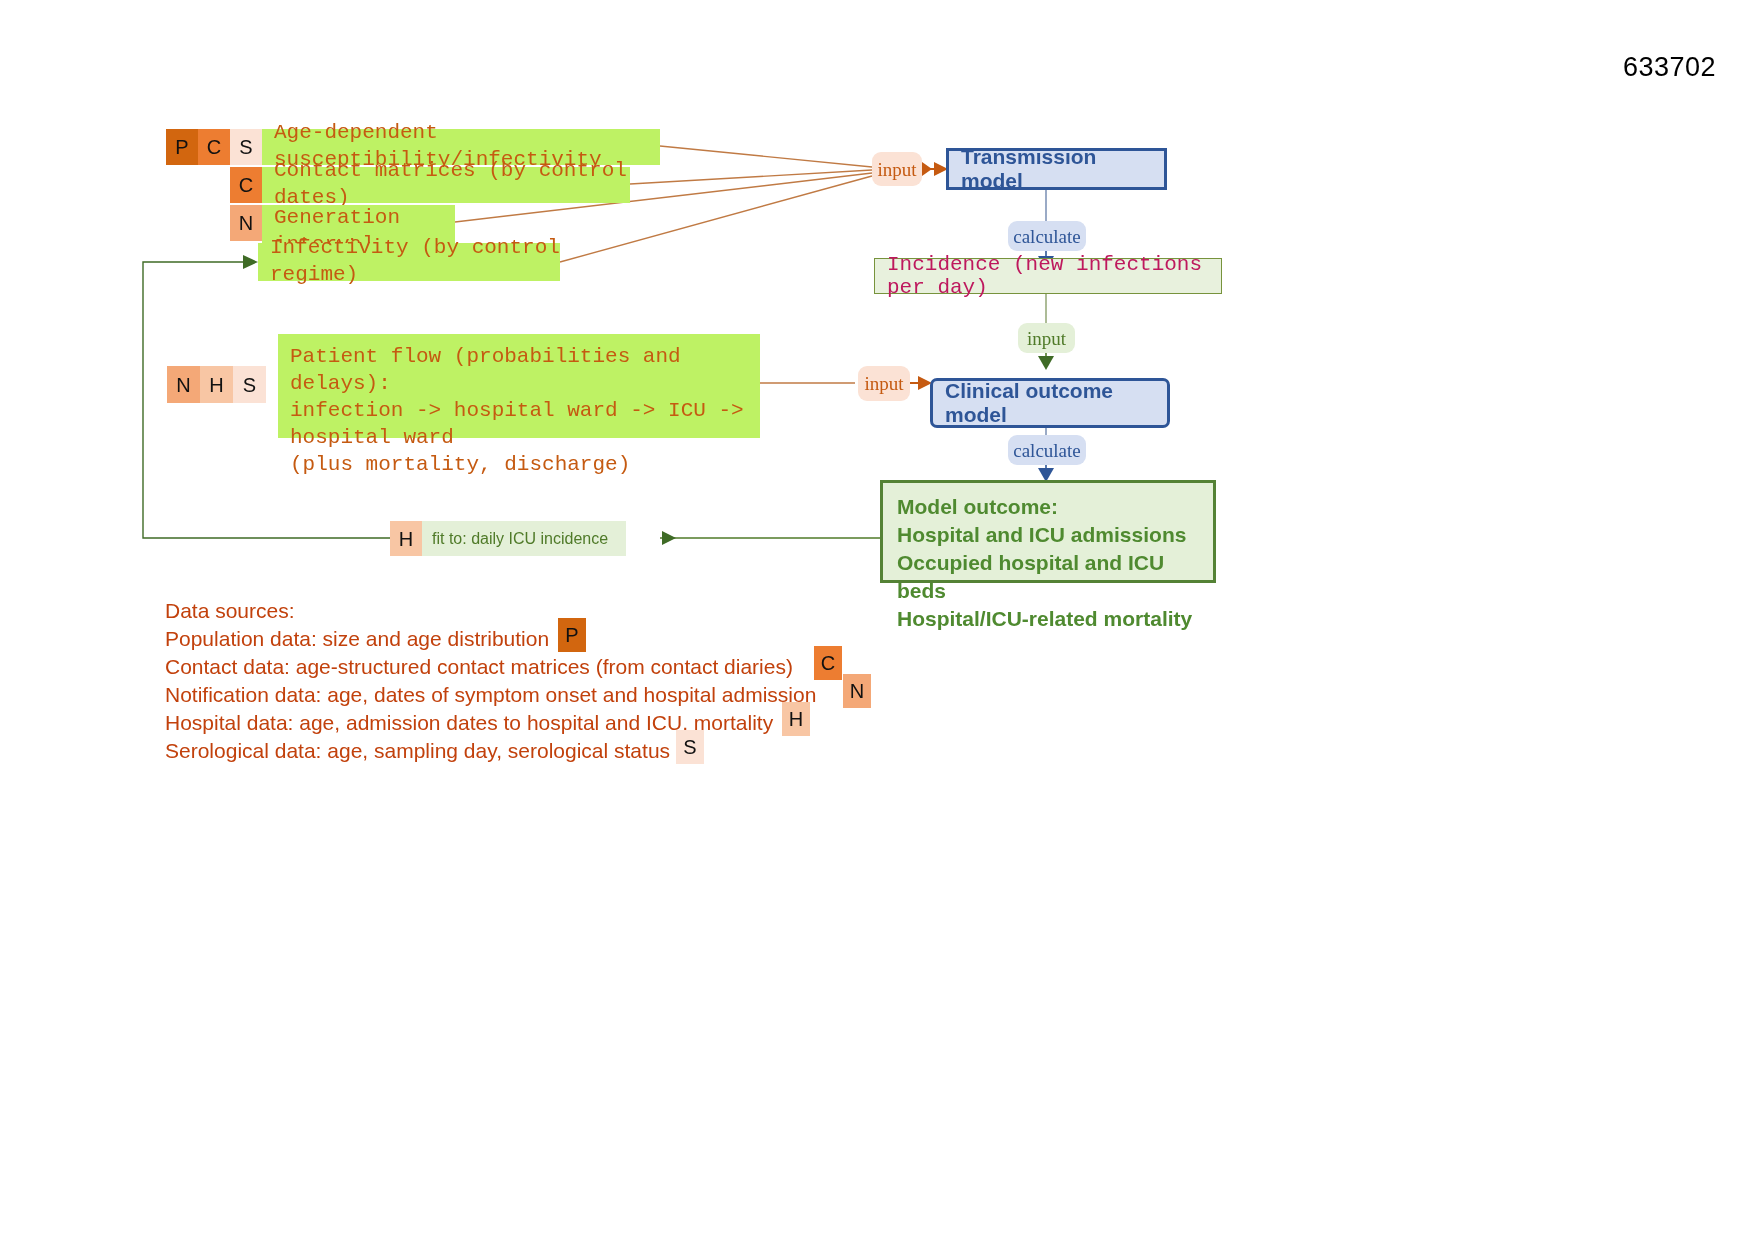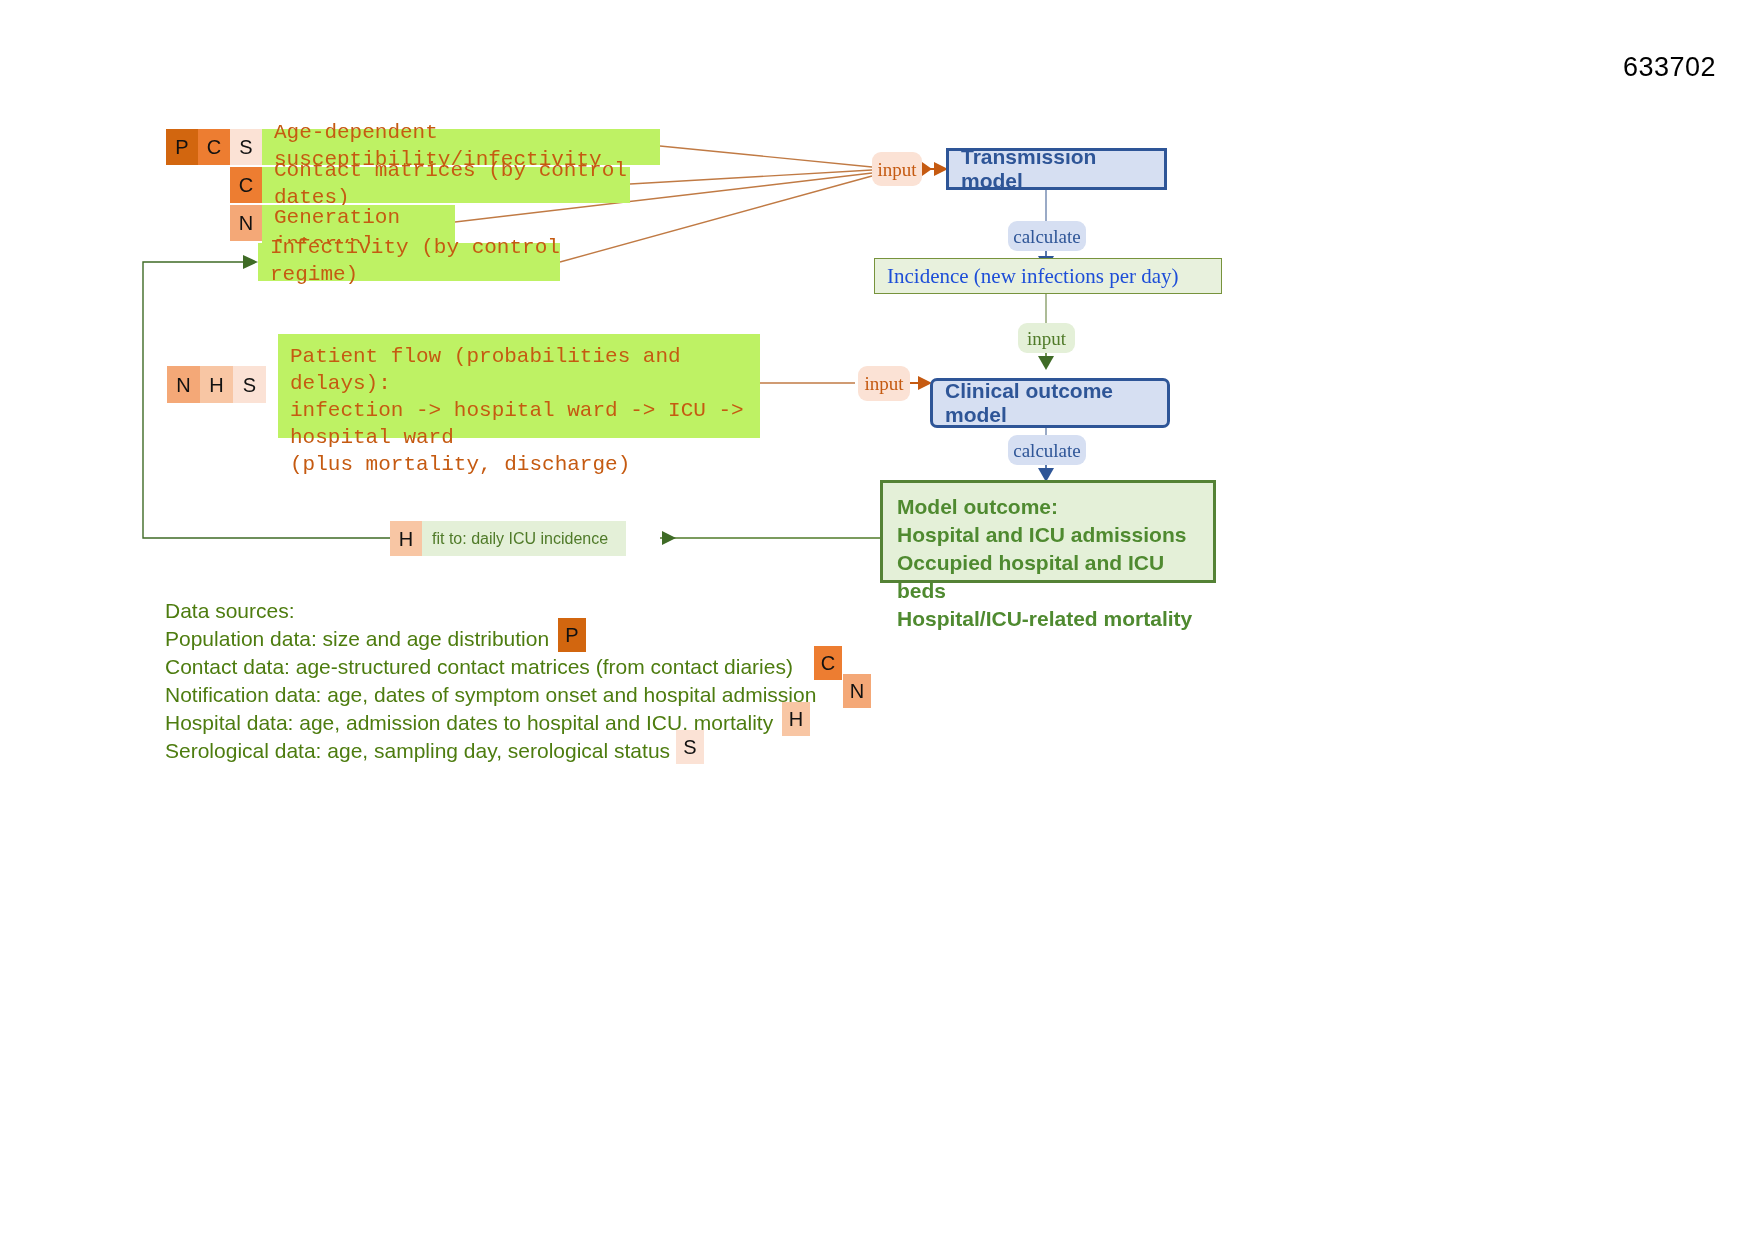--- a/index.html
+++ b/index.html
@@ -71,23 +71,23 @@
     display: flex;
     align-items: center;
     padding-left: 12px;
   }
 
   
   .greenbox {
     position: absolute;
     background: #E8F1DD;
     border: 1px solid #77933C;
-    color: #1d4ed8;
-    font-size: 21px;
-    font-family: Liberation Serif, serif;
+    color: #be185d;
+    font-size: 21px;
+    font-family: Liberation Mono, monospace;
     display: flex;
     align-items: center;
     padding-left: 12px;
   }
   .greenbox-strong {
     position: absolute;
     background: #E4F0D8;
     border: 3px solid #548235;
     color: #4F8A30;
     font-weight: bold;
@@ -118,21 +118,21 @@
     border-radius: 9px;
   }
   .lbl-input-orange { background: #FBE2D5; color: #C55A11; }
   .lbl-calc-blue    { background: #D6DFF2; color: #2E5597; }
   .lbl-input-green  { background: #E4F0D8; color: #4F7A28; }
 
   
   .ds {
     position: absolute;
     font-size: 21px;
-    color: #4d7c0f;
+    color: #c2410c;
     font-family: "Liberation Sans", sans-serif;
     white-space: nowrap;
     line-height: 1;
   }
 
   svg.wires { position: absolute; left: 0; top: 0; width: 1754px; height: 1241px; pointer-events: none; }
 </style>
 </head>
 <body>
 

